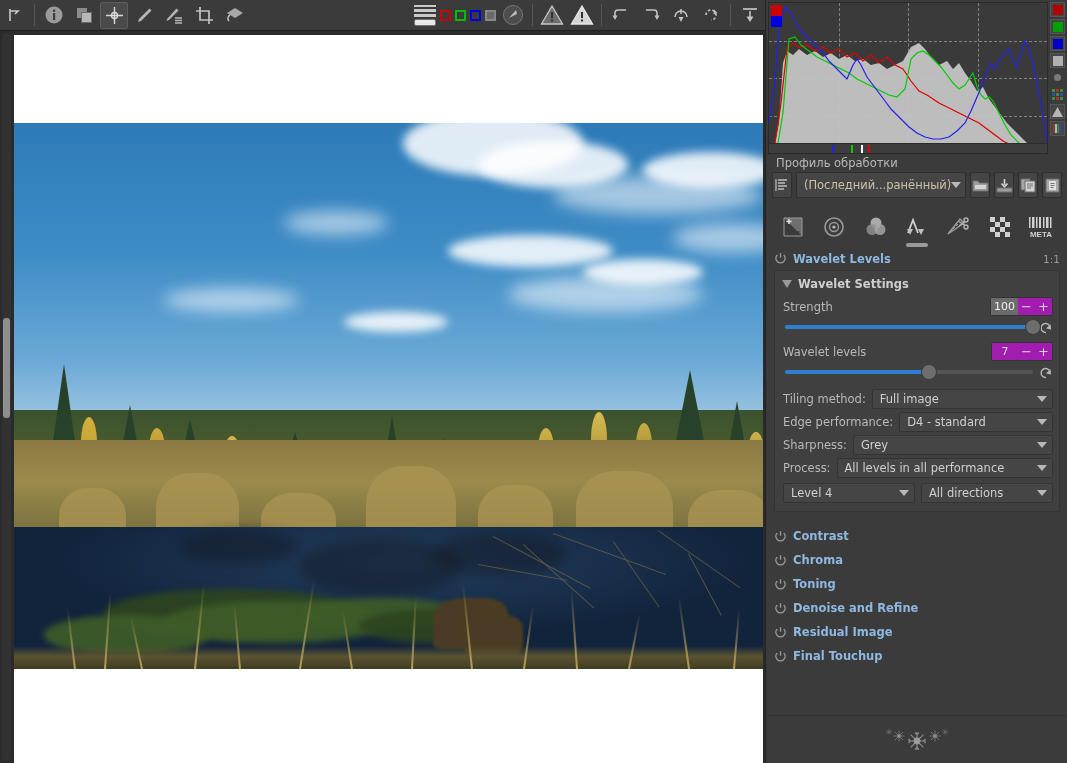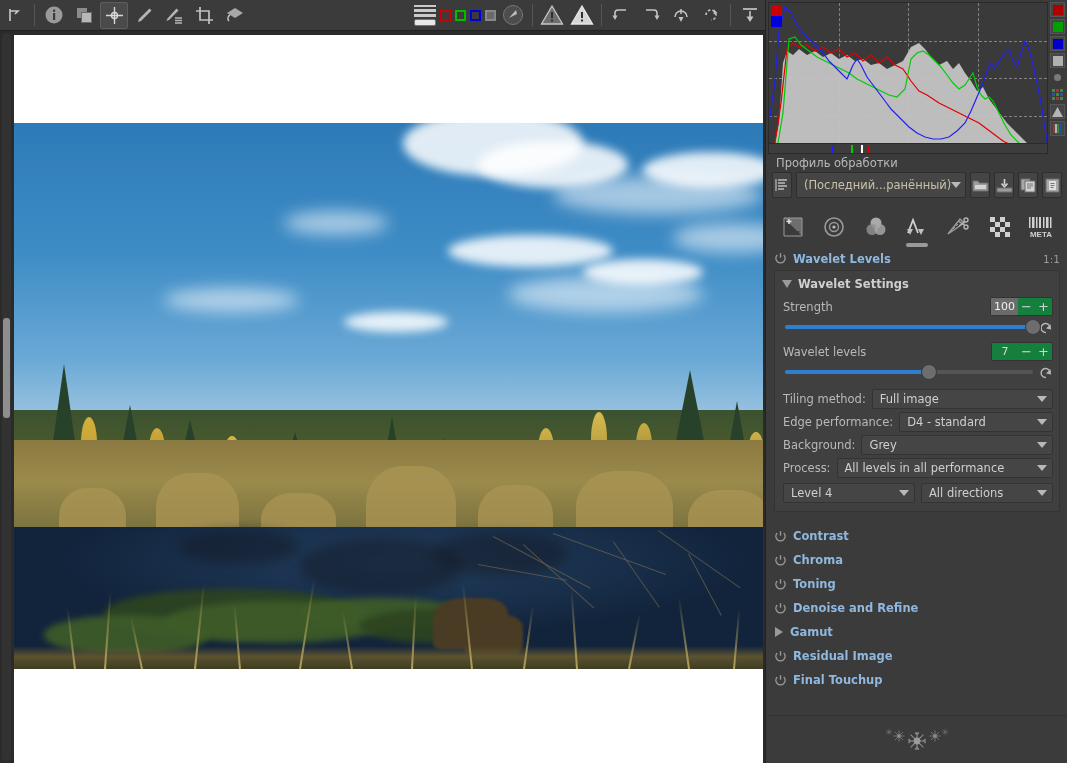--- a/index.html
+++ b/index.html
@@ -170,21 +170,21 @@
     border-top: 8px solid #9a9a9a; border-bottom: 0; margin-right: 6px; }
 
   .box { margin: 1px 8px 0 8px; background: #404040; border: 1px solid #333;
     border-radius: 2px; padding: 4px 0 8px 0; }
   .box-title { display: flex; align-items: center; padding: 2px 6px 4px 6px;
     color: #cfcfcf; font-size: 11.5px; font-weight: bold; }
 
   .srow { display: flex; align-items: center; padding: 2px 6px 0 8px; }
   .slabel { color: #b9b9b9; font-size: 11.5px; flex: 1; }
   .spin { display: flex; align-items: stretch; height: 19px;
-    background: #15803d; border: 1px solid #333; border-radius: 2px; }
+    background: #a21caf; border: 1px solid #333; border-radius: 2px; }
   .spin .val { min-width: 26px; padding: 0 3px; display: flex; align-items: center;
     justify-content: center; color: #d8d8d8; font-size: 11px; }
   .spin .val.hl { background: #6b6b6b; color: #f0f0f0; }
   .spin .pm { width: 17px; display: flex; align-items: center; justify-content: center;
     color: #d0d0d0; font-size: 13px; }
   .slider-row { display: flex; align-items: center; padding: 4px 6px 2px 10px; gap: 6px; }
   .track { position: relative; flex: 1; height: 4px; background: #555; border-radius: 2px; }
   .track .fill { position: absolute; left: 0; top: 0; bottom: 0;
     background: #2f7fd0; border-radius: 2px; }
   .track .knob { position: absolute; top: -6px; width: 16px; height: 16px;
@@ -670,21 +670,21 @@
           </span>
         </div>
         <div class="crow">
           <span class="clabel">Edge performance:</span>
           <span class="combo">
             <span>D4 - standard</span>
             <span class="caret"></span>
           </span>
         </div>
         <div class="crow">
-          <span class="clabel">Background:</span>
+          <span class="clabel">Sharpness:</span>
           <span class="combo">
             <span>Grey</span>
             <span class="caret"></span>
           </span>
         </div>
         <div class="crow">
           <span class="clabel">Process:</span>
           <span class="combo">
             <span>All levels in all performance</span>
             <span class="caret"></span>
@@ -723,24 +723,20 @@
               <path d="M7 1.2 v5" stroke="#9a9a9a" stroke-width="1.4"></path>
             </svg>
           <span>Toning</span>
         </div>
         <div class="srowhead">
           <svg class="pw" viewBox="0 0 14 14">
               <path d="M3.5 3.2 a5 5 0 1 0 7 0" fill="none" stroke="#9a9a9a" stroke-width="1.4"></path>
               <path d="M7 1.2 v5" stroke="#9a9a9a" stroke-width="1.4"></path>
             </svg>
           <span>Denoise and Refine</span>
-        </div>
-        <div class="srowhead">
-          <span class="tri"></span>
-          <span>Gamut</span>
         </div>
         <div class="srowhead">
           <svg class="pw" viewBox="0 0 14 14">
               <path d="M3.5 3.2 a5 5 0 1 0 7 0" fill="none" stroke="#9a9a9a" stroke-width="1.4"></path>
               <path d="M7 1.2 v5" stroke="#9a9a9a" stroke-width="1.4"></path>
             </svg>
           <span>Residual Image</span>
         </div>
         <div class="srowhead">
           <svg class="pw" viewBox="0 0 14 14">

